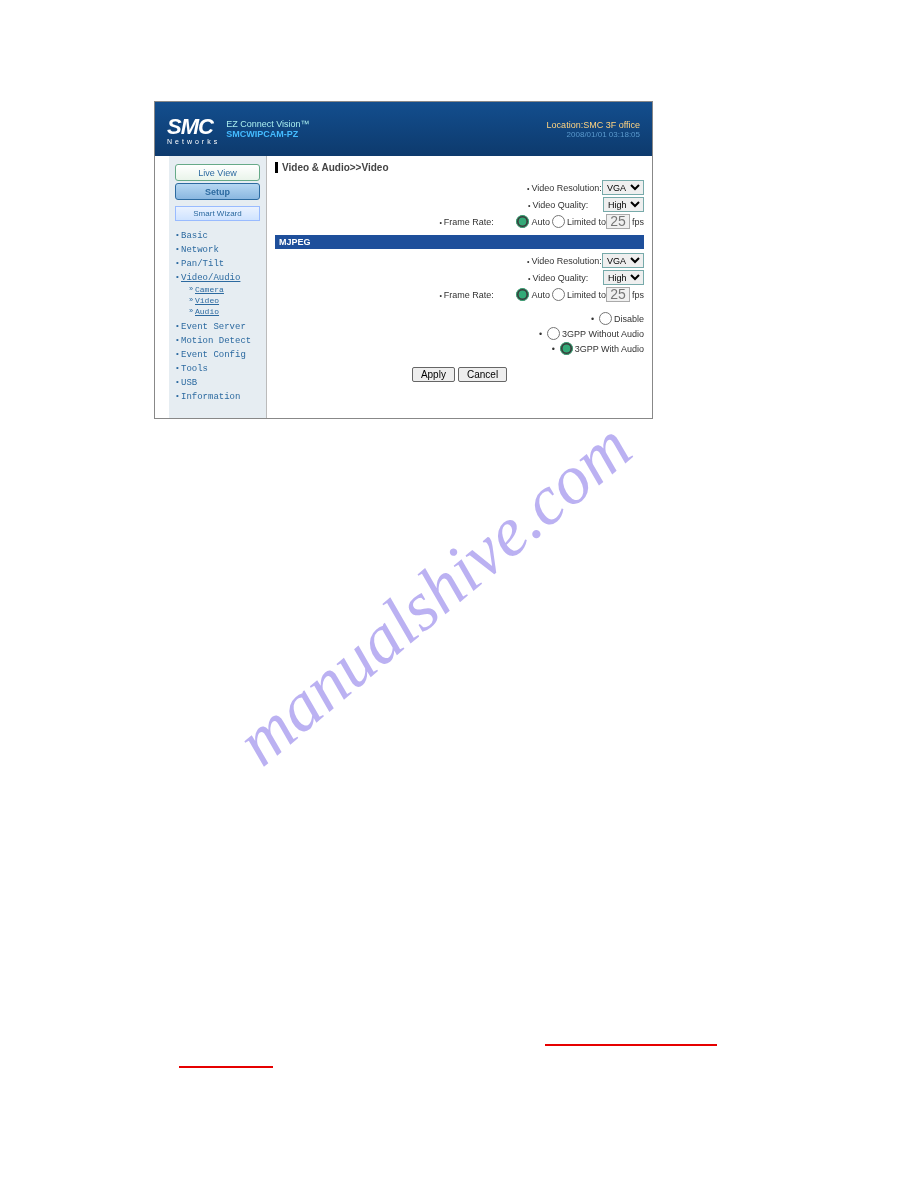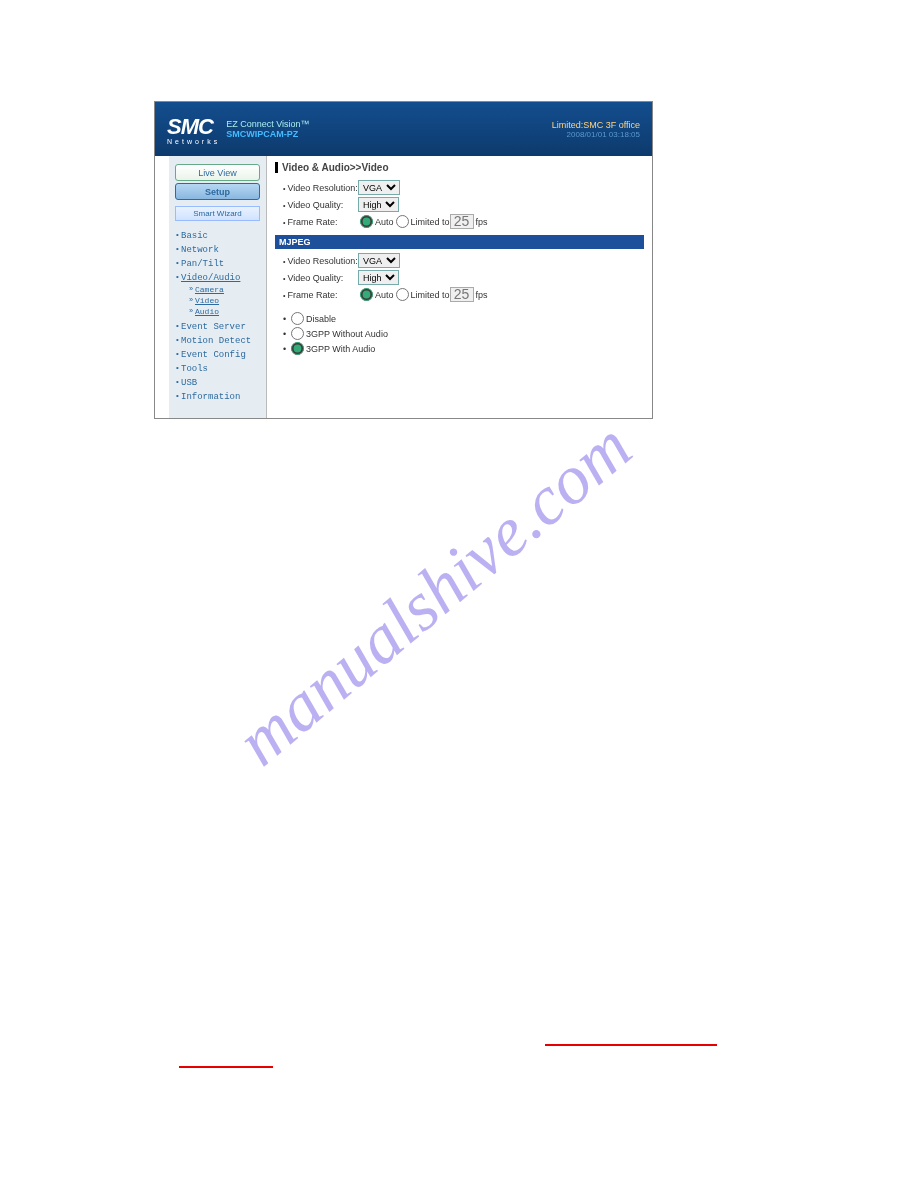--- a/index.html
+++ b/index.html
@@ -23,21 +23,21 @@
 .navlist li { color:#2c6aa0; padding:2px 0 2px 6px; position:relative; cursor:pointer; }
 .navlist li:before { content:"•"; position:absolute; left:0; top:1px; color:#2c6aa0; font-size:8px; }
 .navlist li.active { text-decoration:underline; }
 .subnav { list-style:none; margin:1px 0 1px 8px; padding:0; }
 .subnav li { font-size:8px; color:#2c6aa0; text-decoration:underline; padding:1px 0 1px 6px; }
 .subnav li:before { content:"»"; font-size:7px; left:0; }
 .main { flex:1; padding:6px 8px 4px 8px; overflow:hidden; }
 .crumb { border-left:3px solid #000000; padding-left:4px; font-size:10px; font-weight:bold; color:#444; margin-bottom:3px; }
 .section-hdr { background:#1e4f9b; color:#fff; font-size:9px; font-weight:bold; padding:2px 4px; }
 .section-body { padding:3px 0 5px 8px; }
-.row { display:flex; align-items:center; padding:1px 0; font-size:9px; color:#333; }
+.row { display:flex; align-items:center; padding:1px 0; font-size:9px; color:#333;justify-content:flex-end; }
 .row .lbl { width:75px; }
 .row .lbl:before { content:"• "; color:#333; font-size:7px; }
 select { font-size:9px; height:15px; border:1px solid #7aa; }
 input[type=radio] { margin:0 2px; vertical-align:middle; accent-color:#3a7; }
 .fps-box { width:22px; height:13px; border:1px solid #aaa; background:#f0f0f0; font-size:14px; text-align:center; line-height:13px; display:inline-block; color:#777; }
 .actions { text-align:center; margin-top:6px; }
 .actions button { font-size:10px; padding:1px 8px; border:1px solid #666; border-radius:2px; background:#eee; cursor:pointer; }
 .watermark { position:absolute; left:50%; top:50%; transform:translate(-50%,-50%) rotate(-40deg); font-size:70px; font-style:italic; font-family:Georgia,serif; color:rgba(120,100,230,0.5); white-space:nowrap; pointer-events:none; }
 .redline1 { position:absolute; left:179px; top:1066px; width:94px; height:2px; background:#e60000; }
 .redline2 { position:absolute; left:545px; top:1044px; width:172px; height:2px; background:#e60000; }
@@ -52,21 +52,21 @@
         <div class="logo">
           <span class="logo-main">SMC</span>
           <span class="logo-sub">Networks</span>
         </div>
         <div class="logo-right">
           <div class="logo-prod1">EZ Connect Vision™</div>
           <div class="logo-prod2">SMCWIPCAM-PZ</div>
         </div>
       </div>
       <div class="loc">
-        <div>Limited:SMC 3F office</div>
+        <div>Location:SMC 3F office</div>
         <div class="loc-date">2008/01/01 03:18:05</div>
       </div>
     </div>
 
     <div class="body">
       <div class="sidebar">
         <div class="btn">
             <span>Live View</span>
           </div>
         <div class="btn btn-setup">
@@ -148,20 +148,24 @@
               <input type="radio" name="gpp" style="">
               <span>3GPP Without Audio</span>
             </div>
           <div class="row">
               <span style="width:6px;">•</span>
               <input type="radio" name="gpp" checked="" style="">
               <span>3GPP With Audio</span>
             </div>
         </div>
 
+        <div class="actions">
+          <button>Apply</button>
+          <button>Cancel</button>
+        </div>
       </div>
     </div>
   </div>
 
   <div class="watermark">manualshive.com</div>
   <div class="redline1"></div>
   <div class="redline2"></div>
 </div>
 
 </body></html>

